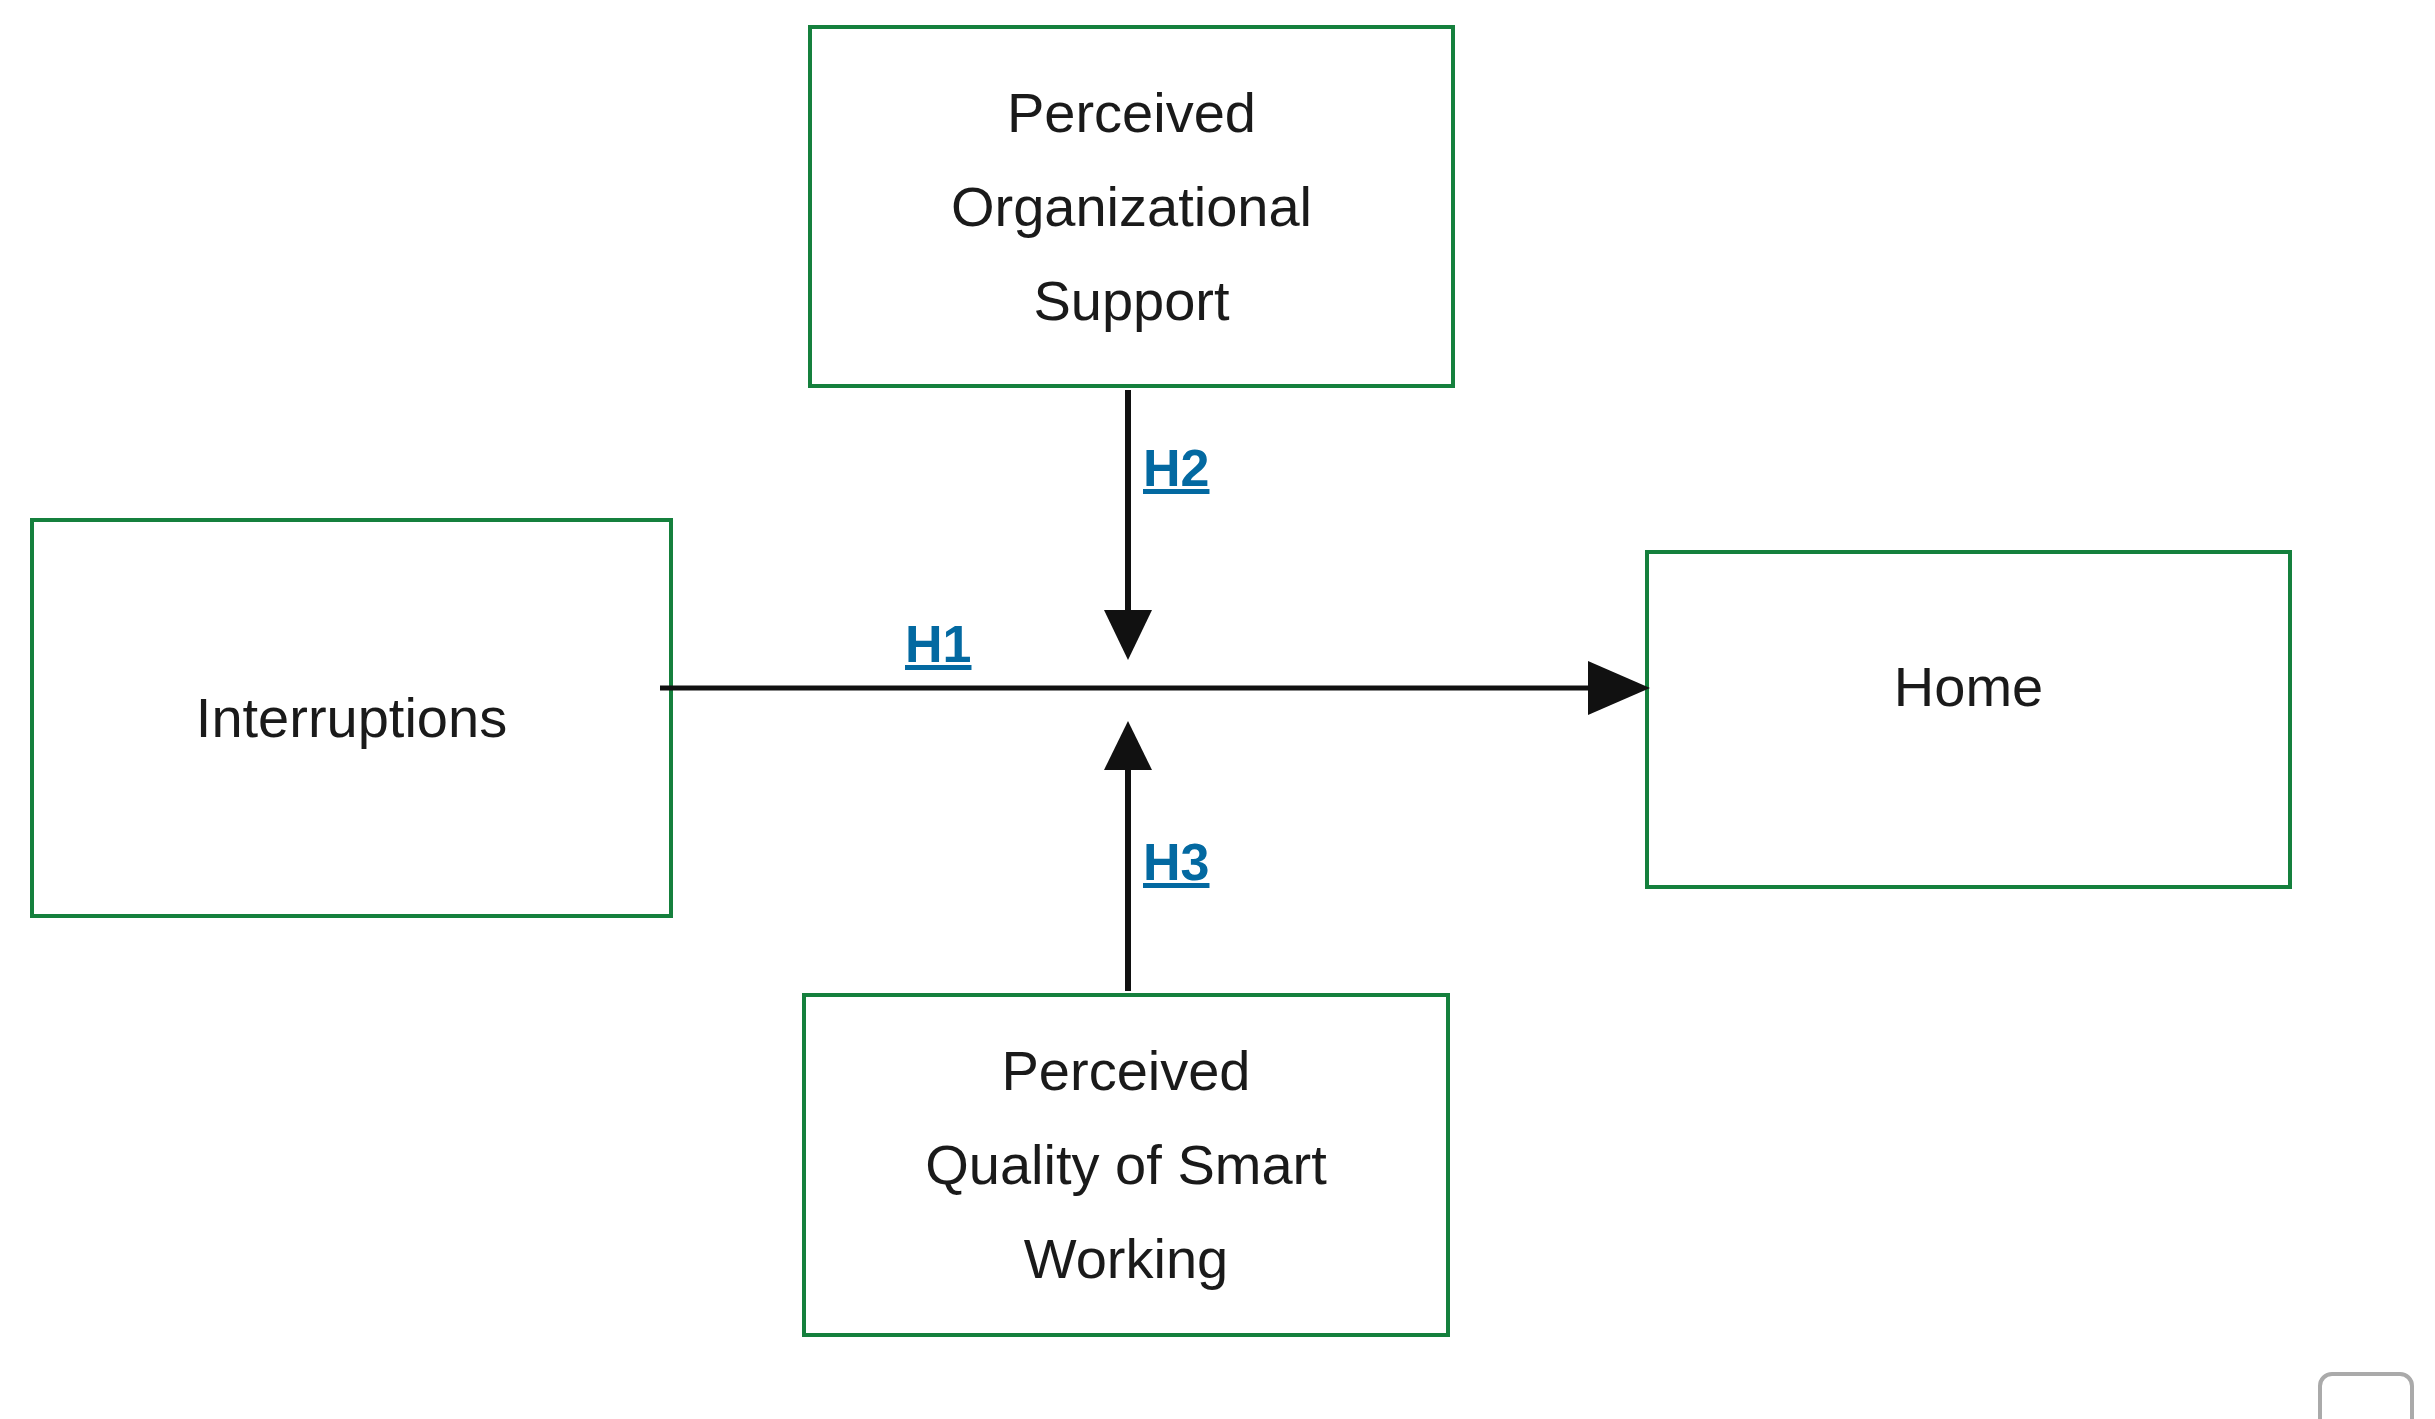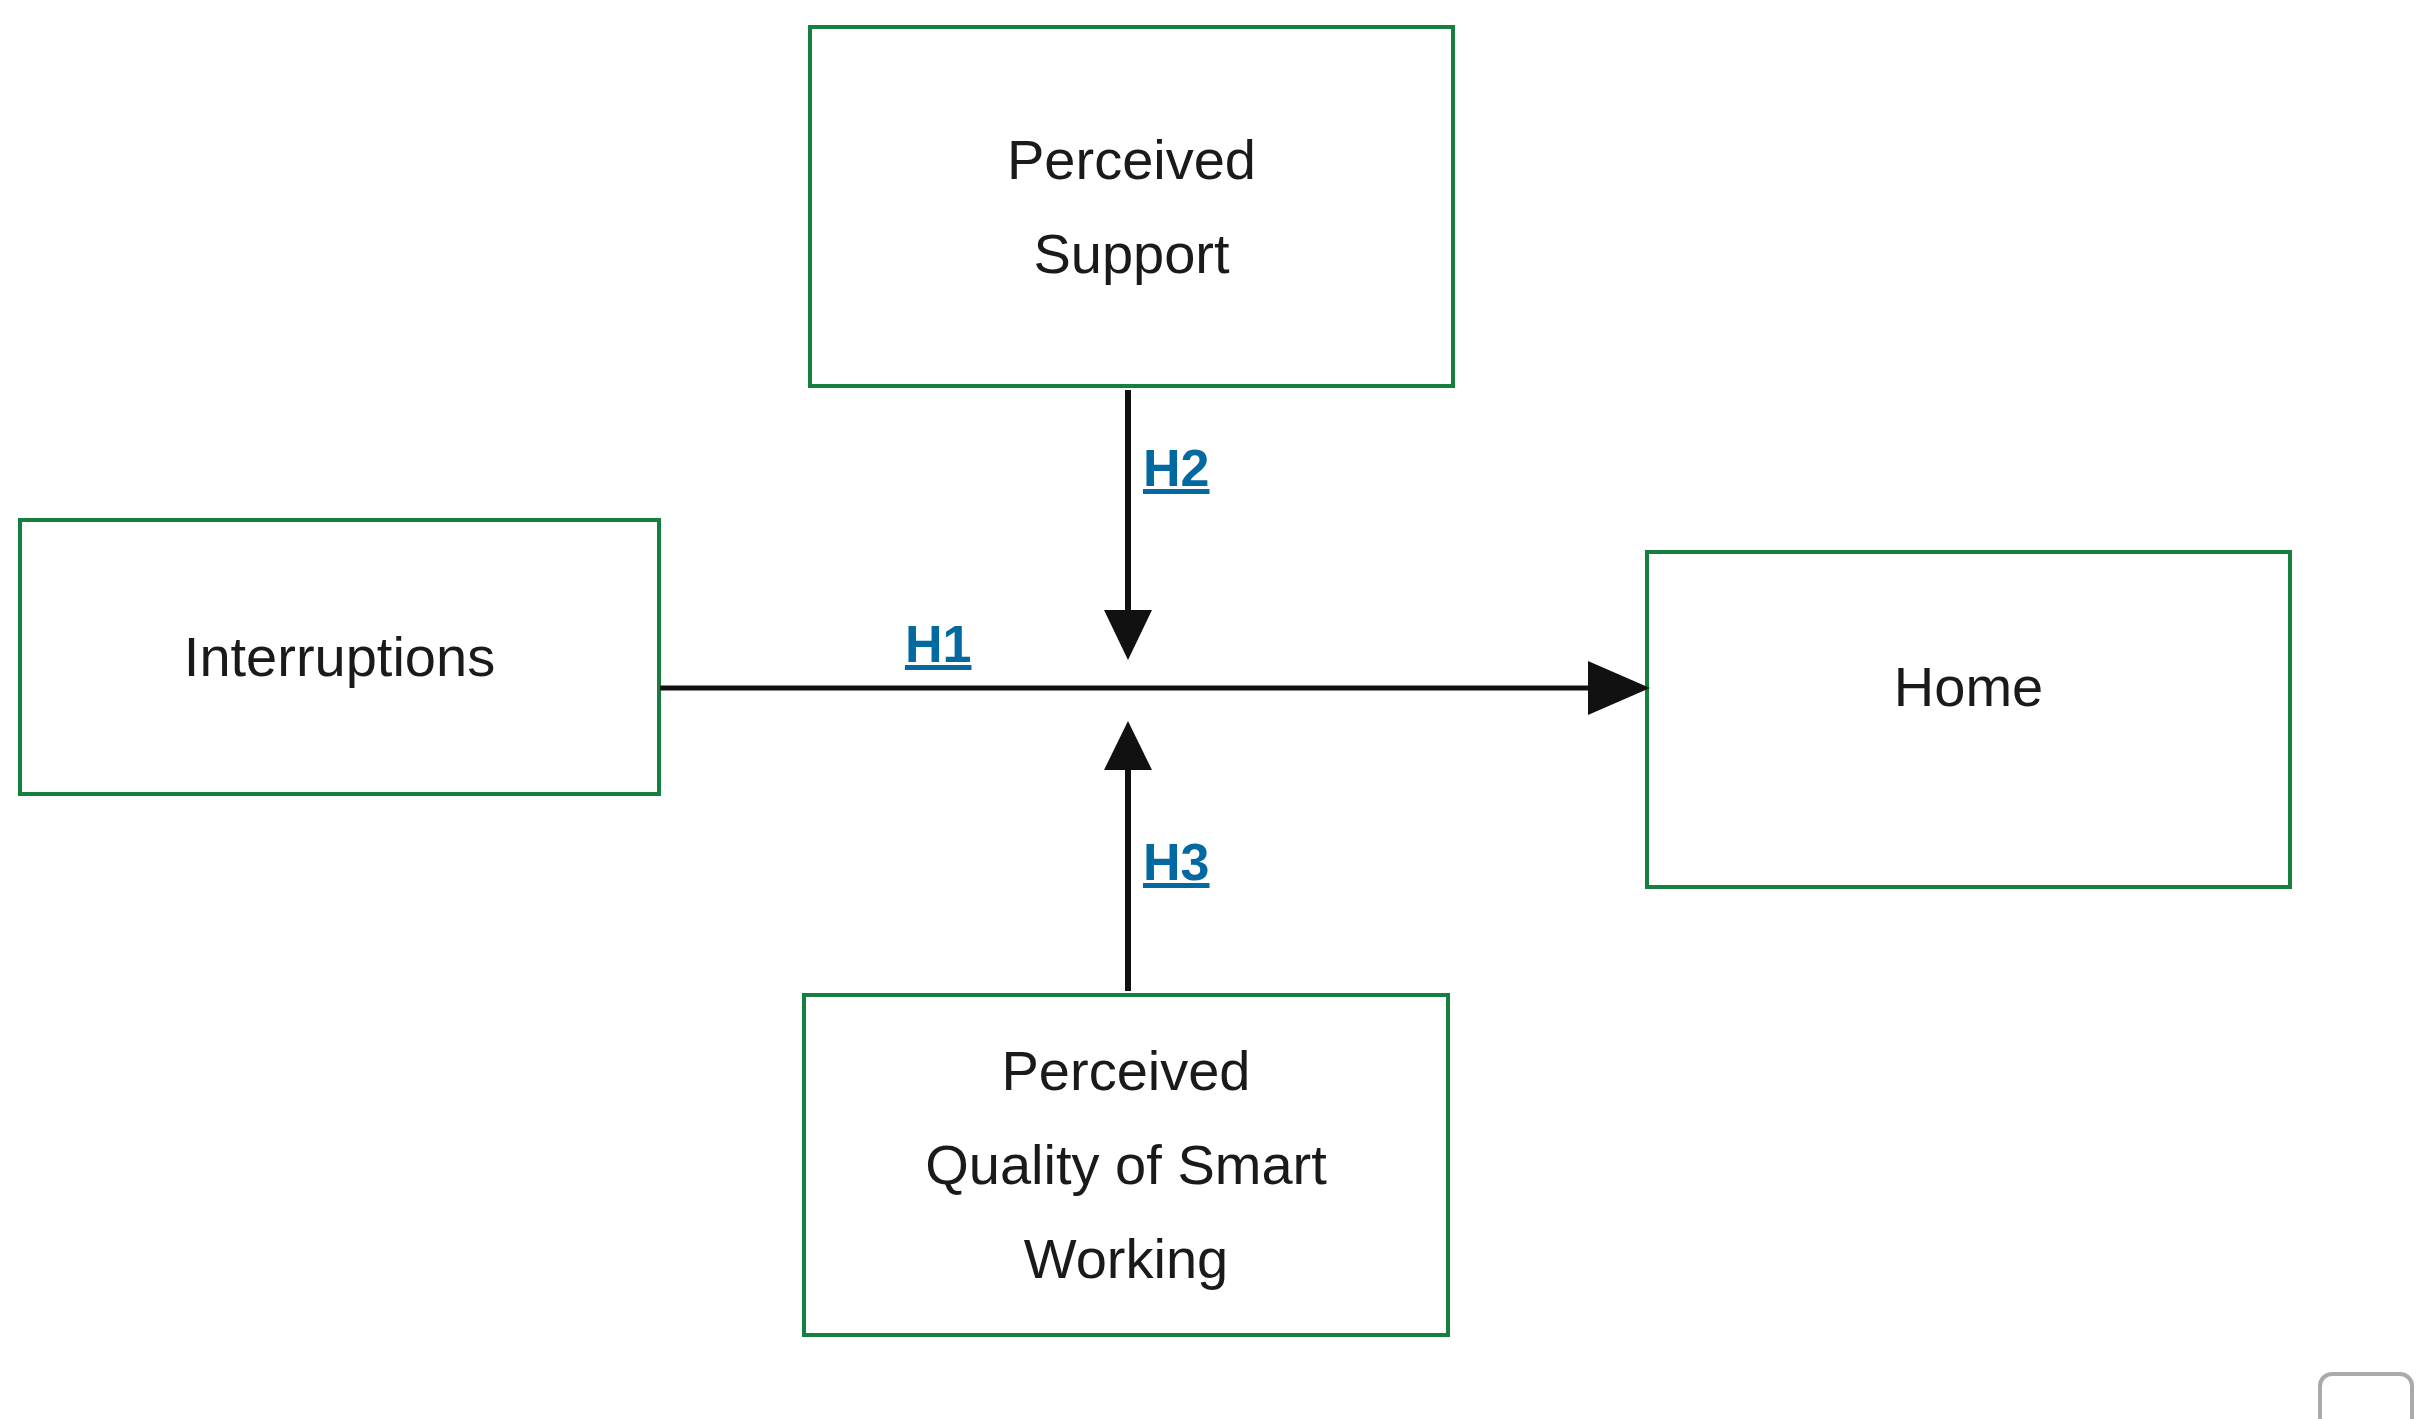--- a/index.html
+++ b/index.html
@@ -24,21 +24,21 @@
     align-items: center;
     justify-content: center;
     text-align: center;
     color: #1a1a1a;
     font-size: 56px;
     line-height: 94px;
     font-weight: 400;
   }
   .node .line { display: block; }
   .node-top    { left: 808px;  top: 25px;  width: 647px; height: 363px; }
-  .node-left   { left: 18px;   top: 518px; width: 643px; height: 278px; }
+  .node-left   { left: 30px;   top: 518px; width: 643px; height: 400px; }
   .node-right  { left: 1645px; top: 523px; width: 647px; height: 339px; padding-bottom: 66px; margin-top: 27px; }
   .node-bottom { left: 802px;  top: 993px; width: 648px; height: 344px; }
 
   .arrows {
     position: absolute;
     left: 0; top: 0;
     width: 2435px;
     height: 1419px;
     pointer-events: none;
   }
@@ -68,20 +68,21 @@
   }
 </style>
 </head>
 <body>
 
 <div class="stage">
 
   <div class="node node-top">
     <div class="node-text">
       <span class="line">Perceived</span>
+      <span class="line">Organizational</span>
       <span class="line">Support</span>
     </div>
   </div>
 
   <div class="node node-left">
     <div class="node-text">
       <span class="line">Interruptions</span>
     </div>
   </div>
 

